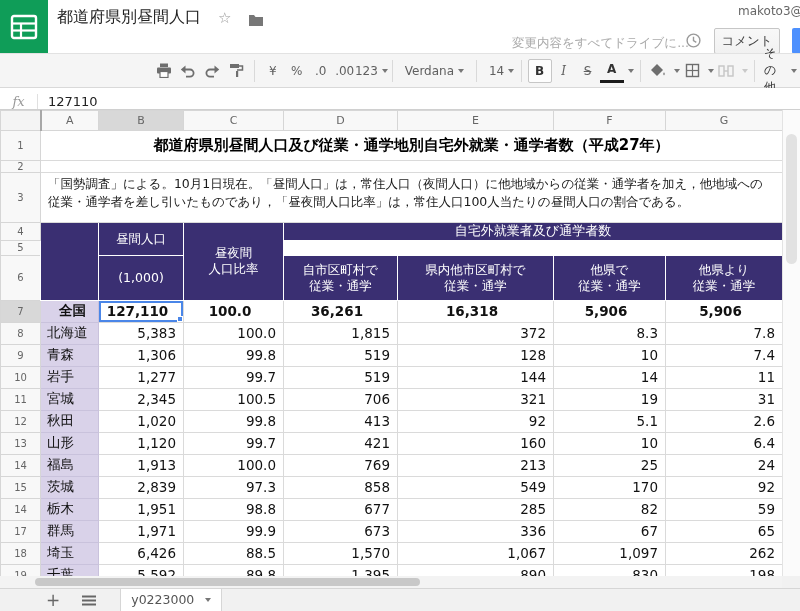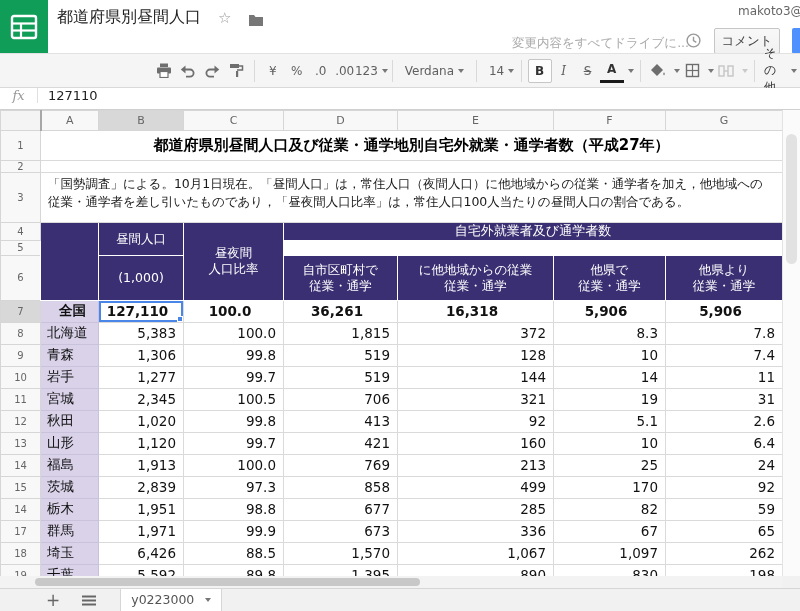--- a/index.html
+++ b/index.html
@@ -28,21 +28,21 @@
   .fontname { width:96px; justify-content:space-between; padding:0 6px; }
   .fontsize { width:40px; justify-content:space-between; padding:0 6px; }
   .bold-btn { border:1px solid #c6c6c6; background:#fdfdfd; border-radius:2px; font-weight:bold; color:#333; }
   .italic-btn { font-style:italic; font-family:"DejaVu Serif",serif; }
   .strike-btn { text-decoration:line-through; }
   .acolor { border-bottom:3px solid #1a1a1a; line-height:14px; font-weight:bold; color:#333; }
   .disabled { opacity:.35; }
   .numfmt { letter-spacing:0; }
 
   
-  .formulabar { position:absolute; left:0; top:88px; width:800px; height:22px; background:#fff; border-bottom:1px solid #d0d0d0; display:flex; align-items:flex-start; }
+  .formulabar { position:absolute; left:0; top:88px; width:800px; height:22px; background:#fff; border-bottom:1px solid #d0d0d0; display:flex; align-items:flex-end; }
   .fx { width:38px; text-align:center; font-family:"DejaVu Serif",serif; font-style:italic; color:#999; font-size:13px; border-right:1px solid #e0e0e0; }
   .fvalue { padding-left:10px; font-size:13px; color:#222; }
 
   
   .gridwrap { position:absolute; left:0; top:110px; width:800px; height:466px; overflow:hidden; background:#fff; }
   table { border-collapse:collapse; table-layout:fixed; width:782px; }
   col.c-rh{width:40px;} col.c-a{width:58px;} col.c-b{width:85px;} col.c-c{width:100px;} col.c-d{width:114px;} col.c-e{width:156px;} col.c-f{width:112px;} col.c-g{width:117px;}
   th,td { overflow:hidden; white-space:nowrap; }
   th.colhead { height:20px; background:#f8f8f8; border:1px solid #d6d6d6; font-size:11px; font-weight:normal; color:#666; text-align:center; }
   th.corner { background:#f4f4f4; border-right:2px solid #a8a8a8; }
@@ -233,21 +233,21 @@
     <td class="purple" rowspan="3"><span>昼夜間</span><span class="l2">人口比率</span></td>
     <td class="purple" colspan="4" style="font-size:13px;">自宅外就業者及び通学者数</td>
   </tr>
   <tr style="height:15px;">
     <th class="rowhead">5</th>
   </tr>
   <tr style="height:45px;">
     <th class="rowhead">6</th>
     <td class="purple">(1,000)</td>
     <td class="purple"><span>自市区町村で</span><span class="l2">従業・通学</span></td>
-    <td class="purple"><span>に他地域からの従業</span><span class="l2">従業・通学</span></td>
+    <td class="purple"><span>県内他市区町村で</span><span class="l2">従業・通学</span></td>
     <td class="purple"><span>他県で</span><span class="l2">従業・通学</span></td>
     <td class="purple"><span>他県より</span><span class="l2">従業・通学</span></td>
   </tr>
 
   <tr class="total" style="height:22px;">
     <th class="rowhead selhead">7</th>
     <td class="a">全国</td>
     <td class="num sel"><span>127,110</span><i class="handle"></i></td>
     <td class="num">100.0</td>
     <td class="num">36,261</td>
@@ -324,21 +324,21 @@
     <td class="num">213</td>
     <td class="num">25</td>
     <td class="num">24</td>
   </tr>
   <tr style="height:22px;">
     <th class="rowhead">15</th>
     <td class="a">茨城</td>
     <td class="num">2,839</td>
     <td class="num">97.3</td>
     <td class="num">858</td>
-    <td class="num">499</td>
+    <td class="num">549</td>
     <td class="num">170</td>
     <td class="num">92</td>
   </tr>
   <tr style="height:22px;">
     <th class="rowhead">14</th>
     <td class="a">栃木</td>
     <td class="num">1,951</td>
     <td class="num">98.8</td>
     <td class="num">677</td>
     <td class="num">285</td>

